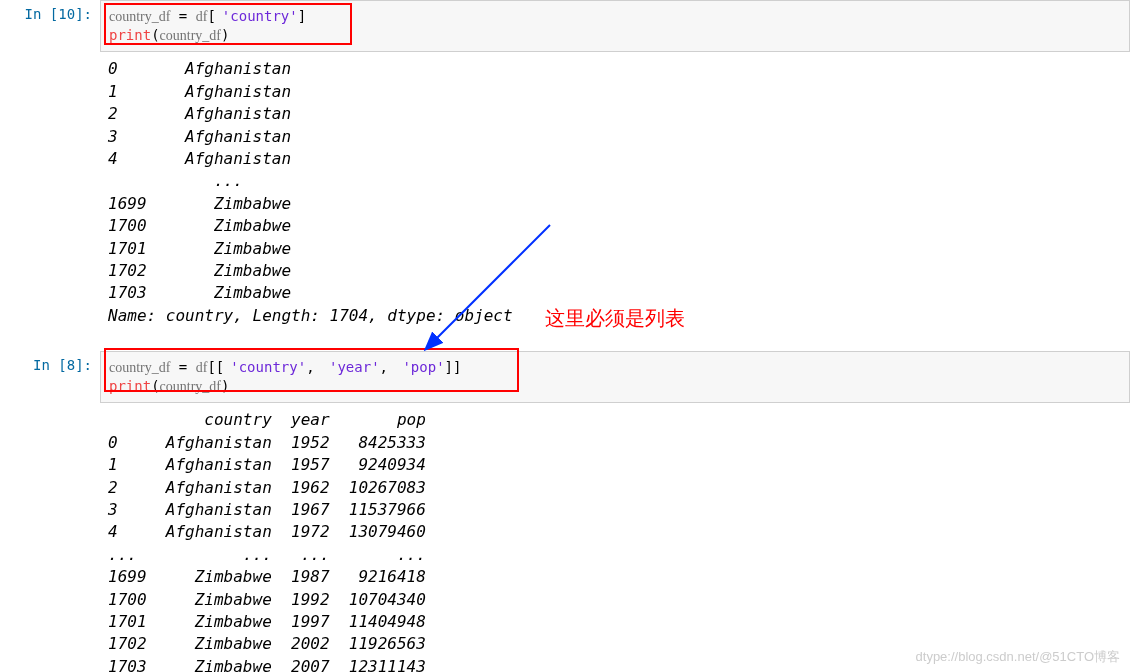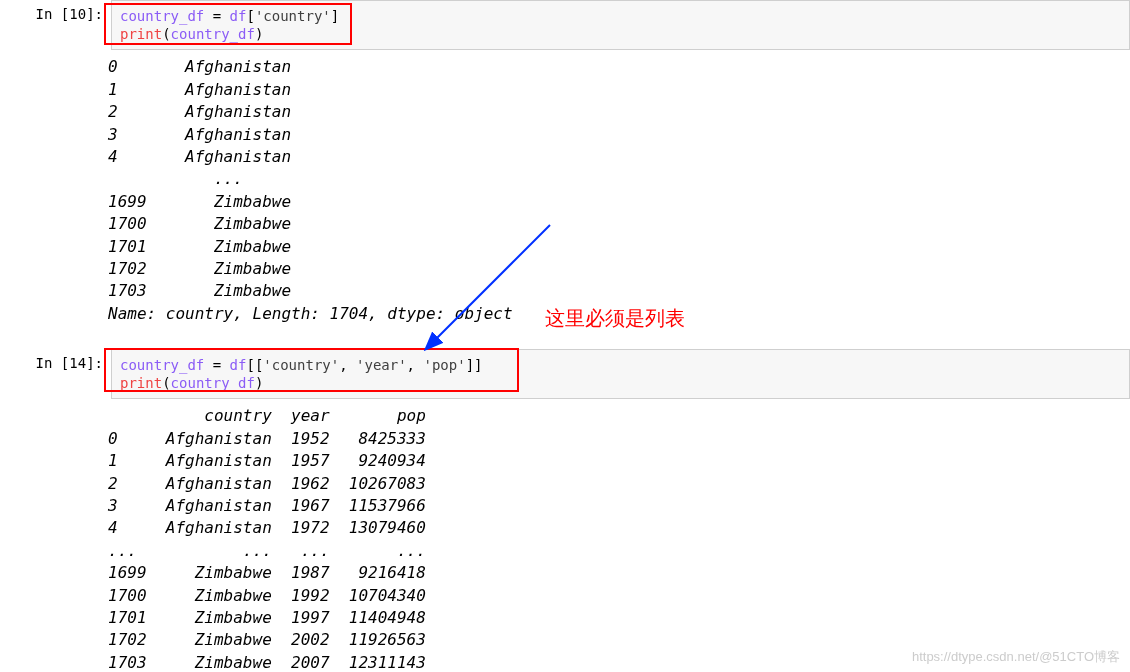--- a/index.html
+++ b/index.html
@@ -18,21 +18,21 @@
     }
     .prompt {
       width: 100px;
       text-align: right;
       padding: 6px 8px 0 0;
       font-family: monospace;
       color: #303F9F;
       font-size: 14px;
       flex-shrink: 0;
     }
-    .prompt-in { color: #000000; margin-left: 11px; }
+    .prompt-in { color: #0369a1; }
     .input-area {
       flex: 1;
       background: #f7f7f7;
       border: 1px solid #cfcfcf;
       padding: 6px 8px;
       font-family: monospace;
       font-size: 14px;
       line-height: 1.3;
       white-space: pre;
       position: relative;
@@ -64,23 +64,23 @@
     }
     .watermark {
       position: absolute;
       bottom: 6px;
       right: 10px;
       color: #cccccc;
       font-size: 13px;
       font-family: sans-serif;
     }
     
-    .tok-str { color: #404040; }
+    .tok-str { color: #6d28d9; margin-left: 6px; }
     .tok-func { color: #ef4444; }
-    .tok-var { color: #8b5cf6; }
+    .tok-var { color: #737373; font-family: Liberation Serif, serif; }
     .tok-punc { color: #000; }
   </style>
 </head>
 <body>
 
 <div class="cell">
   <div class="prompt prompt-in">In [10]:</div>
   <div class="input-area"><span class="tok-var">country_df</span><span class="tok-punc"> = </span><span class="tok-var">df</span><span class="tok-punc">[</span><span class="tok-str">'country'</span><span class="tok-punc">]</span>
 <span class="tok-func">print</span><span class="tok-punc">(</span><span class="tok-var">country_df</span><span class="tok-punc">)</span></div>
 </div>
@@ -97,21 +97,21 @@
 1700       Zimbabwe
 1701       Zimbabwe
 1702       Zimbabwe
 1703       Zimbabwe
 Name: country, Length: 1704, dtype: object</div>
 </div>
 
 <div style="height:18px"></div>
 
 <div class="cell">
-  <div class="prompt prompt-in">In [14]:</div>
+  <div class="prompt prompt-in">In [8]:</div>
   <div class="input-area"><span class="tok-var">country_df</span><span class="tok-punc"> = </span><span class="tok-var">df</span><span class="tok-punc">[[</span><span class="tok-str">'country'</span><span class="tok-punc">, </span><span class="tok-str">'year'</span><span class="tok-punc">, </span><span class="tok-str">'pop'</span><span class="tok-punc">]]</span>
 <span class="tok-func">print</span><span class="tok-punc">(</span><span class="tok-var">country_df</span><span class="tok-punc">)</span></div>
 </div>
 
 <div class="cell">
   <div class="prompt"></div>
   <div class="output-area">          country  year       pop
 0     Afghanistan  1952   8425333
 1     Afghanistan  1957   9240934
 2     Afghanistan  1962  10267083
@@ -132,13 +132,13 @@
   <defs>
     <marker id="arrowhead" markerWidth="10" markerHeight="8" refX="2" refY="4" orient="auto">
       <polygon points="0 0, 10 4, 0 8" fill="#0030ff"></polygon>
     </marker>
   </defs>
   <line x1="130" y1="10" x2="15" y2="125" stroke="#0030ff" stroke-width="2" marker-end="url(#arrowhead)"></line>
 </svg>
 
 <div class="annotation" style="left:545px; top:305px;font-family:Liberation Mono, monospace;">这里必须是列表</div>
 
-<div class="watermark">https://dtype.csdn.net/@51CTO博客</div>
+<div class="watermark">dtype://blog.csdn.net/@51CTO博客</div>
 
 </body></html>

